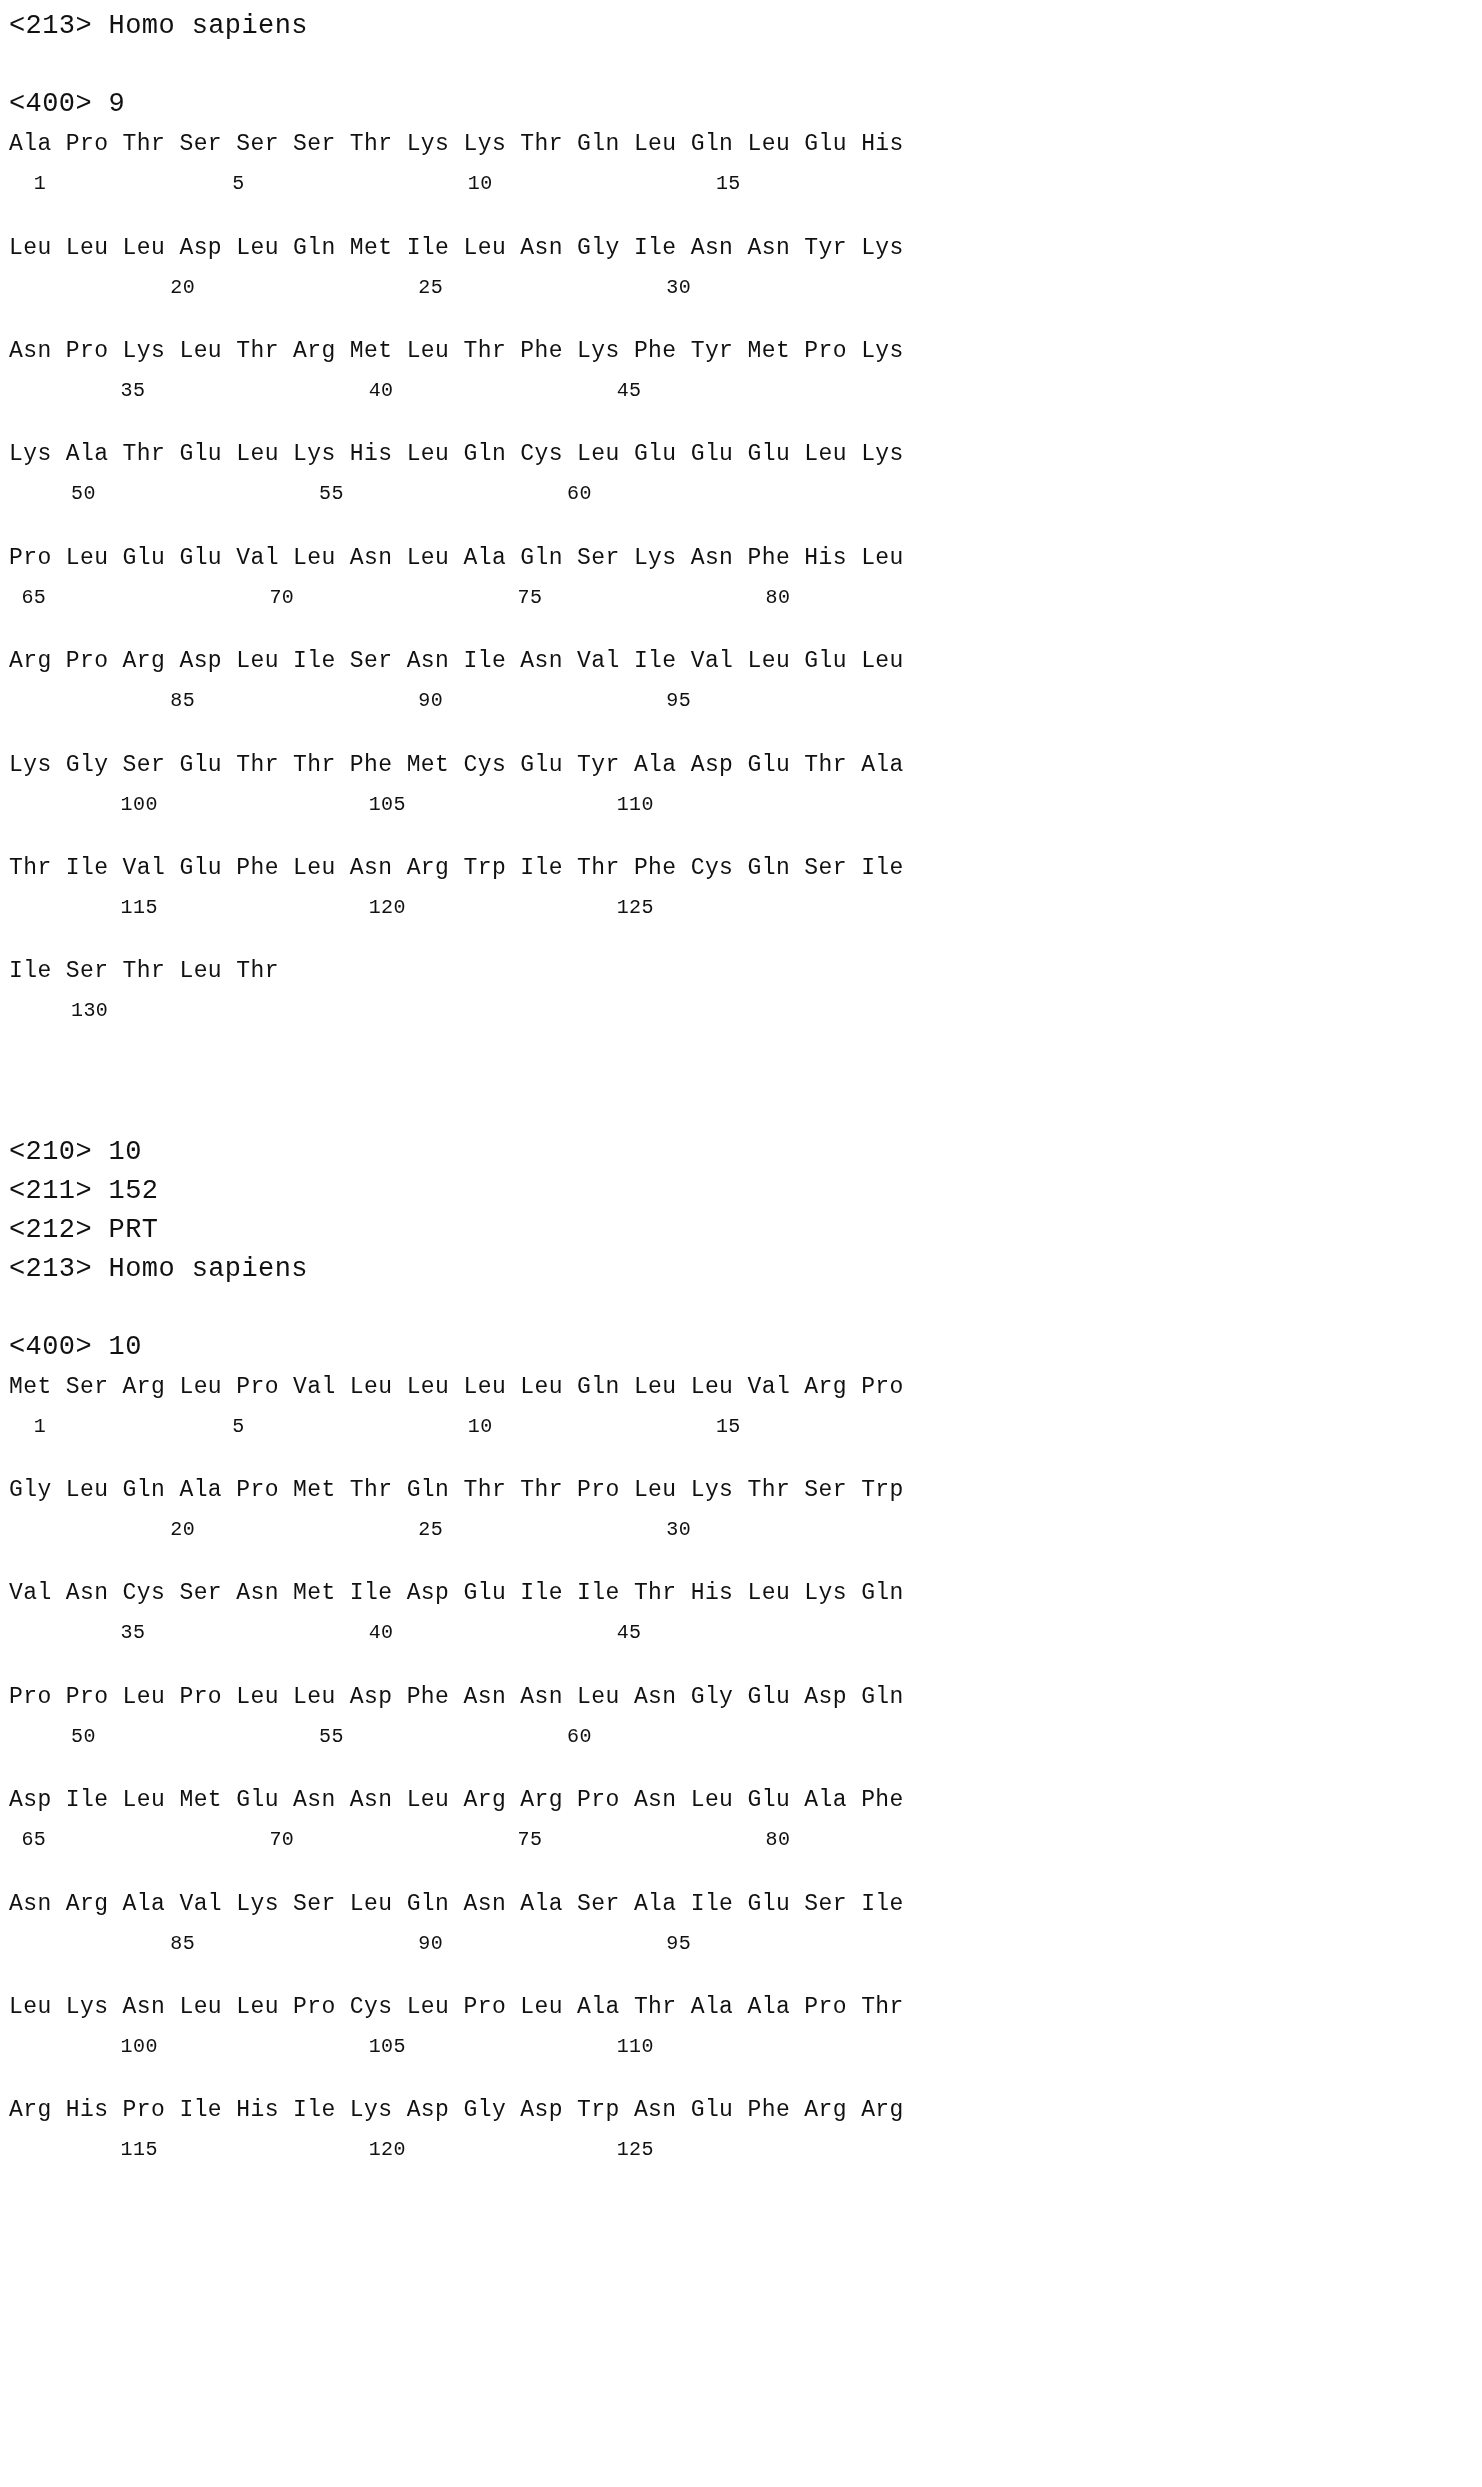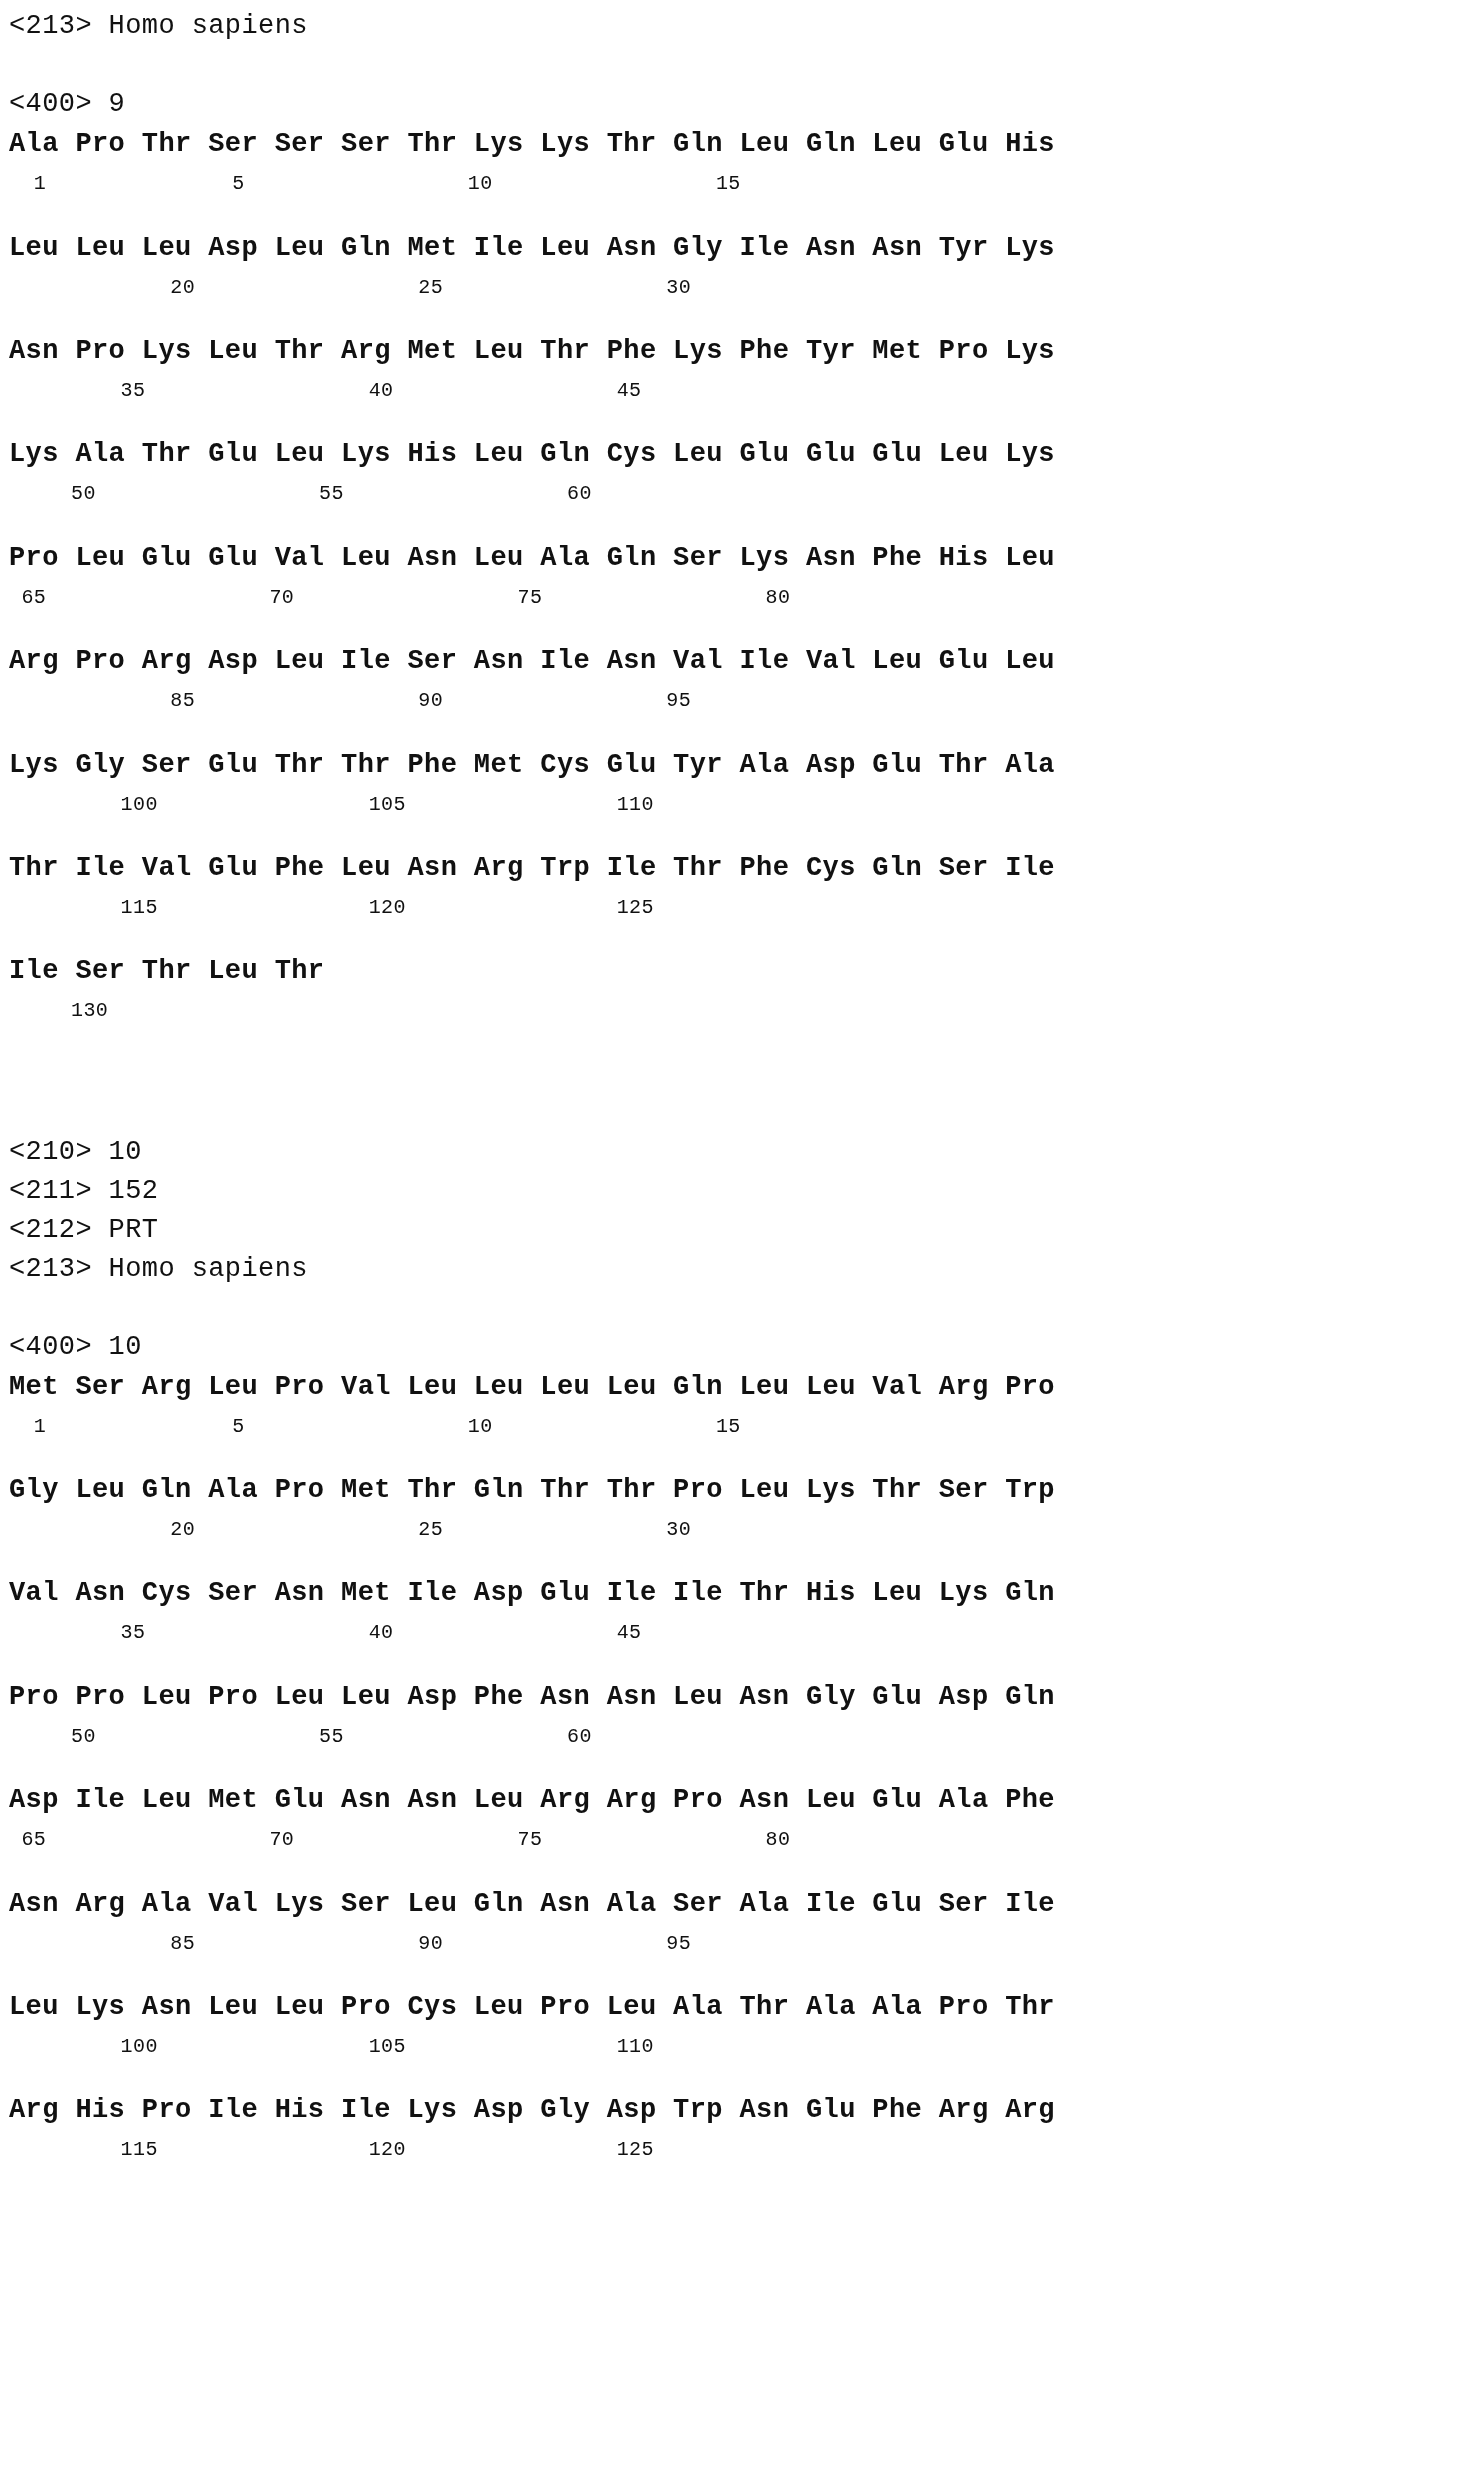--- a/index.html
+++ b/index.html
@@ -32,23 +32,22 @@
   .tag-line {
     white-space: pre;
     font-size: 27px;
     line-height: 39px;
   }
   .seq-block {
     margin: 0;
   }
   .res-line {
     white-space: pre;
-    font-size: 27px;
+    font-size: 23px;
     line-height: 40px;
-    font-weight: bold;
   }
   .num-line {
     white-space: pre;
     font-size: 20px;
     line-height: 40px;
   }
   .gap-small { height: 23.4px; }
 </style>
 </head>
 <body>

